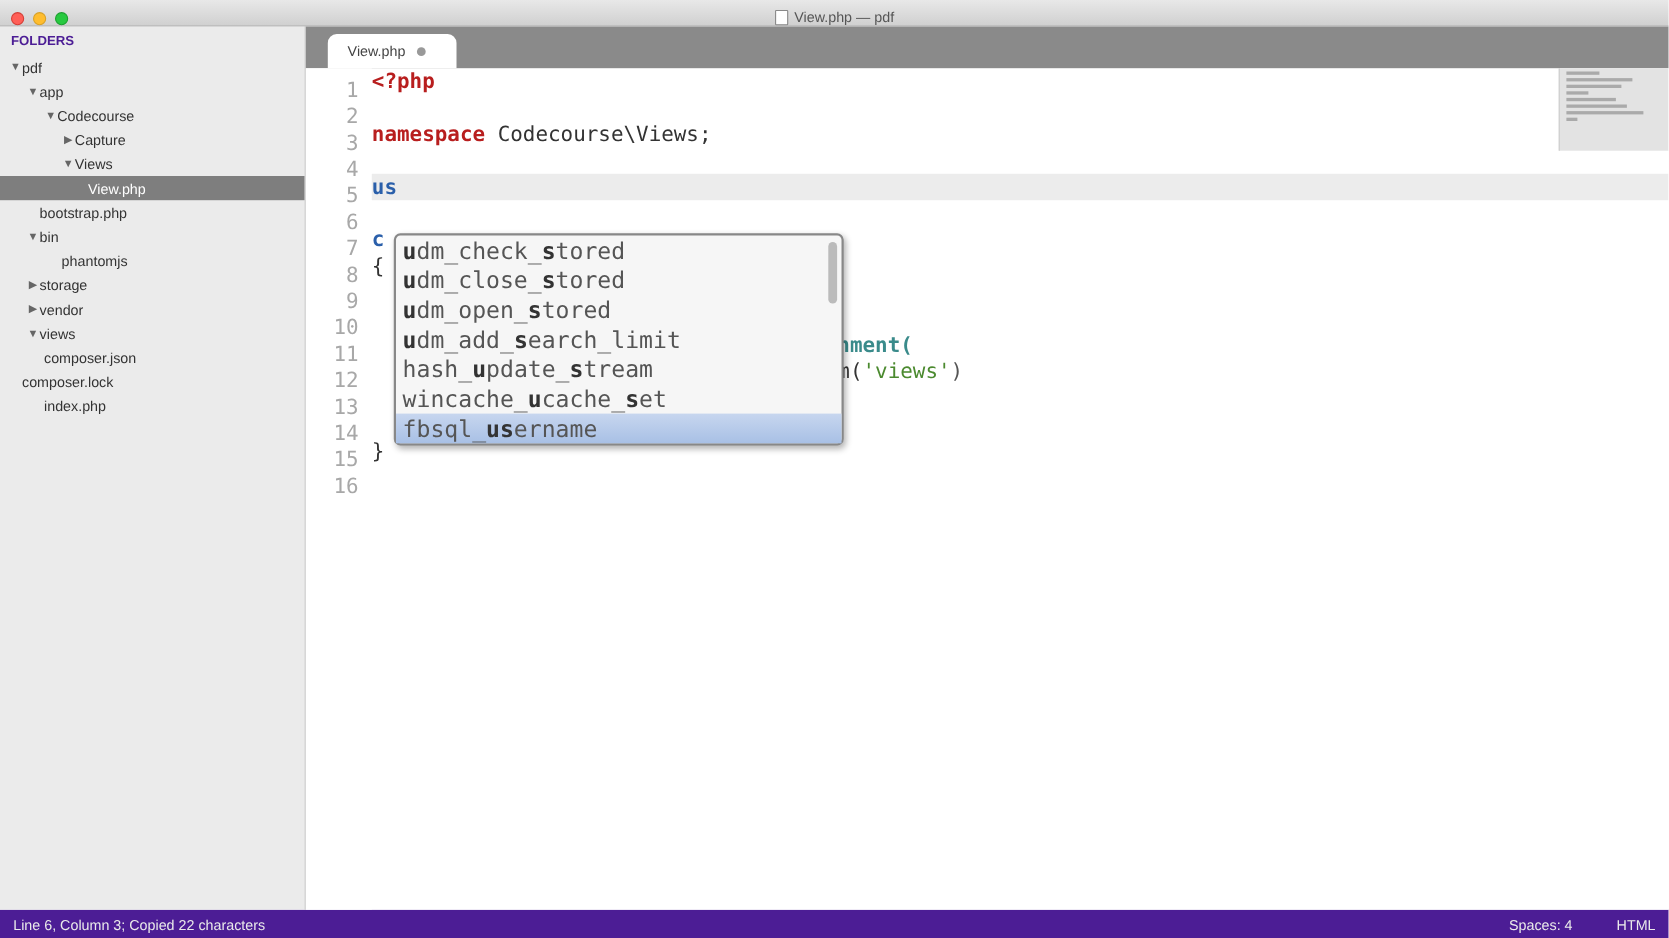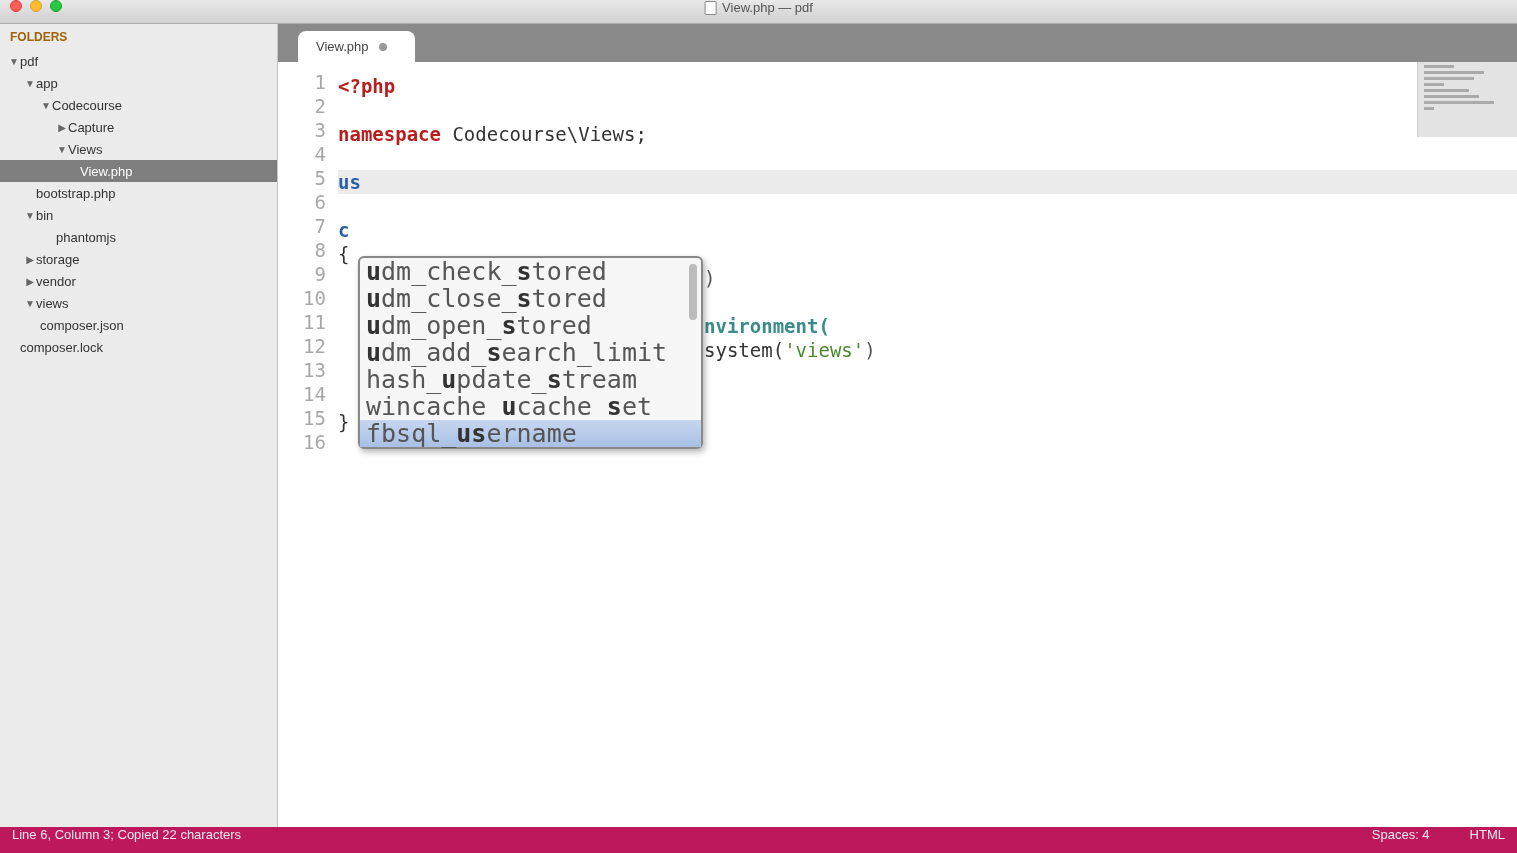--- a/index.html
+++ b/index.html
@@ -10,21 +10,21 @@
     overflow: hidden;
     width: 1517px;
     height: 853px;
     position: relative;
   }
   .titlebar {
     height: 24px;
     background: linear-gradient(#e8e8e8, #d0d0d0);
     border-bottom: 1px solid #aaa;
     display: flex;
-    align-items: flex-start;
+    align-items: flex-end;
     position: relative;
   }
   .traffic { display: flex; gap: 8px; padding-left: 10px; }
   .tlight { width: 12px; height: 12px; border-radius: 50%; }
   .red { background: #ff5f57; border: 1px solid #d43e36; }
   .yellow { background: #ffbd2e; border: 1px solid #d8a126; }
   .green { background: #28c940; border: 1px solid #1ca02f; }
   .title-center {
     position: absolute; left: 50%; transform: translateX(-50%);
     display: flex; align-items: center; gap: 6px;
@@ -38,21 +38,21 @@
   .sidebar {
     width: 278px;
     background: #ebebeb;
     border-right: 1px solid #c4c4c4;
     overflow: hidden;
   }
   .sidebar-header {
     padding: 6px 10px;
     font-size: 12px;
     font-weight: bold;
-    color: #a16207;
+    color: #4c1d95;
   }
   .tree { font-size: 13px; color: #333; }
   .tree-row {
     display: flex; align-items: center;
     padding: 2px 0;
     height: 22px;
     cursor: pointer;
   }
   .tree-row.active {
     background: #7e7e7e;
@@ -96,43 +96,42 @@
     width: 60px;
     text-align: right;
     padding-right: 12px;
     color: #a8a8a8;
     background: #fff;
     padding-top: 8px;
     user-select: none;
   }
   .code {
     flex:1;
-    padding-top: 12px;
+    padding-top: 0;
     position: relative;
     color: #333;
   }
   .code .row { height: 24px; white-space: pre; }
   .hl-line { background: #ececec; }
   .kw-red { color: #b81e1e; font-weight: bold; }
   .kw-blue { color: #2a5faa; font-weight: bold; }
   .kw-teal { color: #3a8b8b; font-weight: bold; }
   .str-green { color: #4b8a2f; }
   .punct { color: #555; }
   .ident { color: #333; }
   .autocomplete {
     position: absolute;
     left: 20px; top: 150px;
-    width: 345px;
+    width: 409px;
     background: #f6f6f6;
     border: 2px solid #888;
     border-radius: 6px;
     box-shadow: 2px 3px 6px rgba(0,0,0,0.3);
     z-index: 10;
-    font-size: 25px;
-    margin-top: 44px;
+    font-size: 21px;
   }
   .ac-item {
     padding: 2px 6px;
     color: #555;
     position: relative;
     height: 27px;
     display: flex;
     align-items: center;
   }
   .ac-item.selected {
@@ -147,24 +146,24 @@
   .minimap {
     position: absolute;
     right: 0; top: 0;
     width: 100px; height: 75px;
     background: #e3e3e3;
     border-left: 1px solid #ccc;
   }
   .minimap .mm-line { height: 3px; margin: 3px 6px; background: #aaa; }
   .statusbar {
     height: 26px;
-    background: #be185d;
+    background: #4c1d95;
     color: #eaeaea;
     display: flex;
-    align-items: flex-start;
+    align-items: center;
     justify-content: space-between;
     font-size: 13px;
     padding: 0 12px;
   }
   .statusbar .right { display: flex; gap: 40px; }
 </style>
 </head>
 <body>
 
 <div class="titlebar">
@@ -226,20 +225,23 @@
       </div>
       <div class="tree-row" style="padding-left:24px">
         <span class="arrow">▼</span>
         <span>views</span>
       </div>
       <div class="tree-row" style="padding-left:40px">
         <span>composer.json</span>
       </div>
       <div class="tree-row" style="padding-left:20px">
         <span>composer.lock</span>
+      </div>
+      <div class="tree-row" style="padding-left:40px">
+        <span>index.php</span>
       </div>
     </div>
   </div>
 
   <div class="content">
     <div class="tabbar">
       <div class="tab">
         <span>View.php</span>
         <span class="dirty"></span>
       </div>

